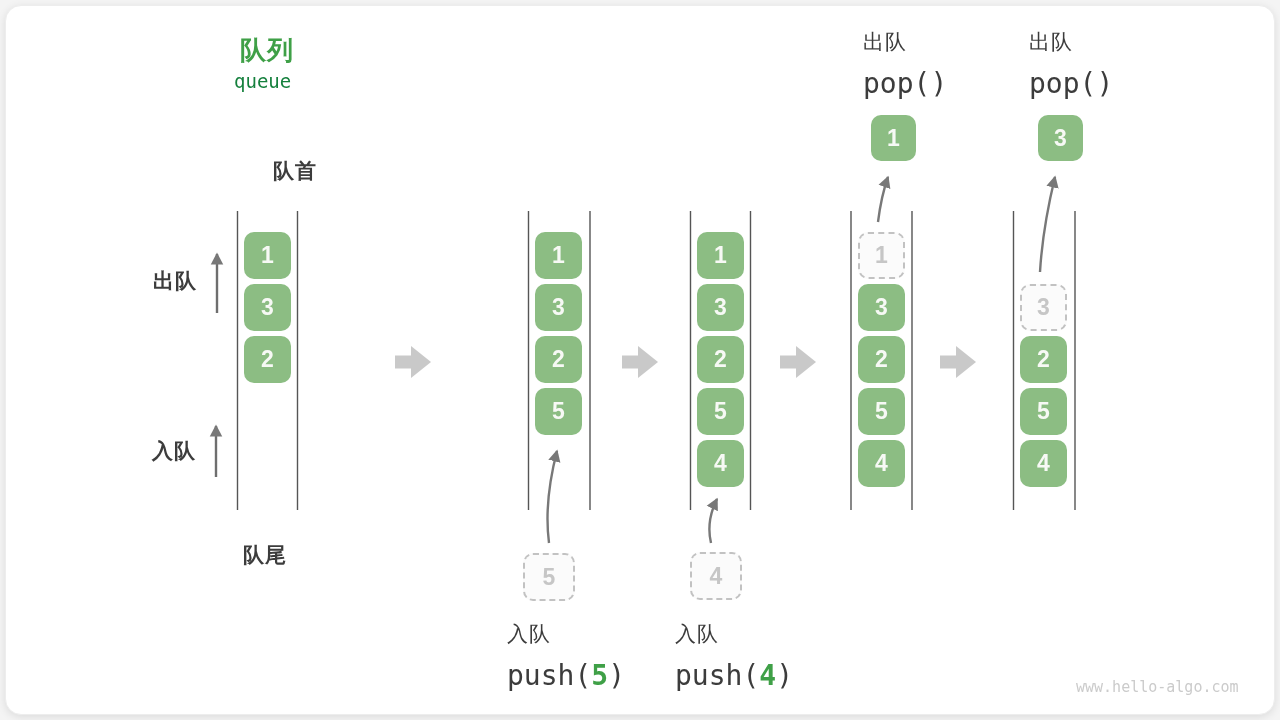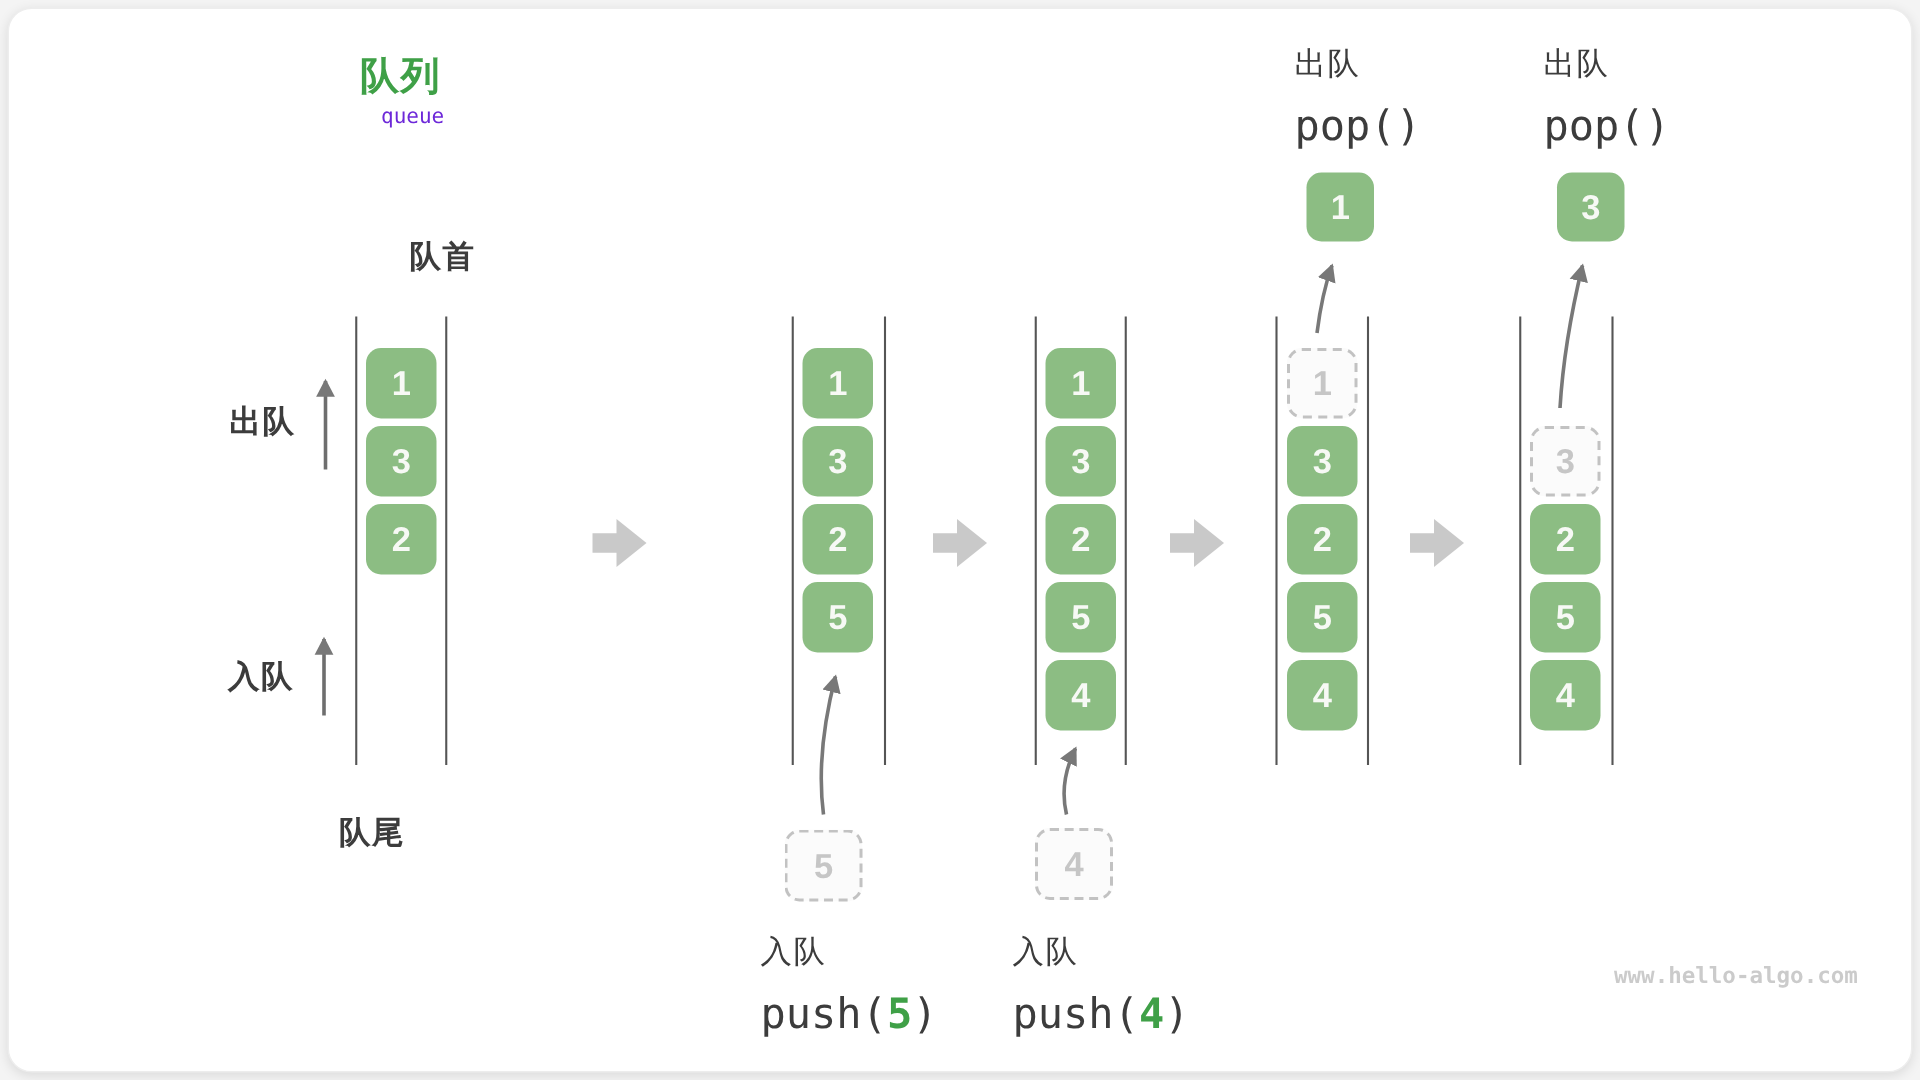--- a/index.html
+++ b/index.html
@@ -17,48 +17,48 @@
   html,body{width:1280px;height:720px;overflow:hidden;background:#f4f4f4;
     font-family:"Liberation Sans", sans-serif;}
   .canvas{position:relative;width:1280px;height:687px;}
   .card{position:absolute;left:5px;top:5px;width:1270px;height:710px;
     background:#ffffff;border-radius:16px;border:1px solid #ededed;
     box-shadow:0 2px 8px rgba(0,0,0,0.10);}
   .overlay{position:absolute;left:0;top:0;width:1280px;height:720px;pointer-events:none;}
 
   .title-cn{position:absolute;left:240px;top:33px;font-size:26px;font-weight:bold;
     color:var(--accent-green);letter-spacing:1px;}
-  .title-en{position:absolute;left:234px;top:70px;font-size:14px;color:#6d28d9;
-    font-family:"DejaVu Sans Mono", monospace;margin-left:20px;}
+  .title-en{position:absolute;left:234px;top:70px;font-size:19px;color:#15803d;
+    font-family:"DejaVu Sans Mono", monospace;}
 
   .side-label{position:absolute;font-size:21px;font-weight:bold;color:var(--text-dark);
     letter-spacing:1px;}
   .lbl-front{left:240px;top:157px;margin-left:33px;}
-  .lbl-rear{left:226px;top:541px;font-family:Liberation Serif, serif;}
+  .lbl-rear{left:243px;top:541px;font-family:Liberation Serif, serif;}
   .lbl-deq{left:153px;top:267px;}
   .lbl-enq{left:152px;top:437px;}
 
   .block{position:absolute;width:47px;height:47px;border-radius:10px;
     background:var(--block-green);color:#f7f9f5;font-size:23px;font-weight:bold;
     display:flex;align-items:center;justify-content:center;}
   .block.popped{width:45px;height:46px;}
   .ghost{position:absolute;border:2px dashed var(--ghost-border);border-radius:10px;
     background:#fbfbfb;color:var(--ghost-text);font-size:23px;font-weight:bold;
     display:flex;align-items:center;justify-content:center;}
   .ghost.slot{width:47px;height:47px;}
   .ghost.staging{width:52px;height:48px;}
 
   .op{position:absolute;color:var(--text-dark);}
   .op .op-cn{font-size:21px;font-weight:500;letter-spacing:1px;display:block;}
   .op .op-code{font-size:28px;font-family:"DejaVu Sans Mono", monospace;display:block;
     margin-top:11px;white-space:nowrap;}
   .op .op-arg{color:var(--accent-green);font-weight:bold;}
 
-  .watermark{position:absolute;left:1076px;top:641px;font-size:15px;
-    font-family:"DejaVu Sans Mono", monospace;color:var(--watermark-gray);font-weight:bold;}
+  .watermark{position:absolute;left:1076px;top:678px;font-size:15px;
+    font-family:"DejaVu Sans Mono", monospace;color:var(--watermark-gray);}
 </style>
 </head>
 <body>
 
 <div class="canvas">
   <div class="card"></div>
 
   <svg class="overlay" viewBox="0 0 1280 720">
     <defs>
       <marker id="ah" markerWidth="6" markerHeight="6" refX="4.4" refY="3" orient="auto">

